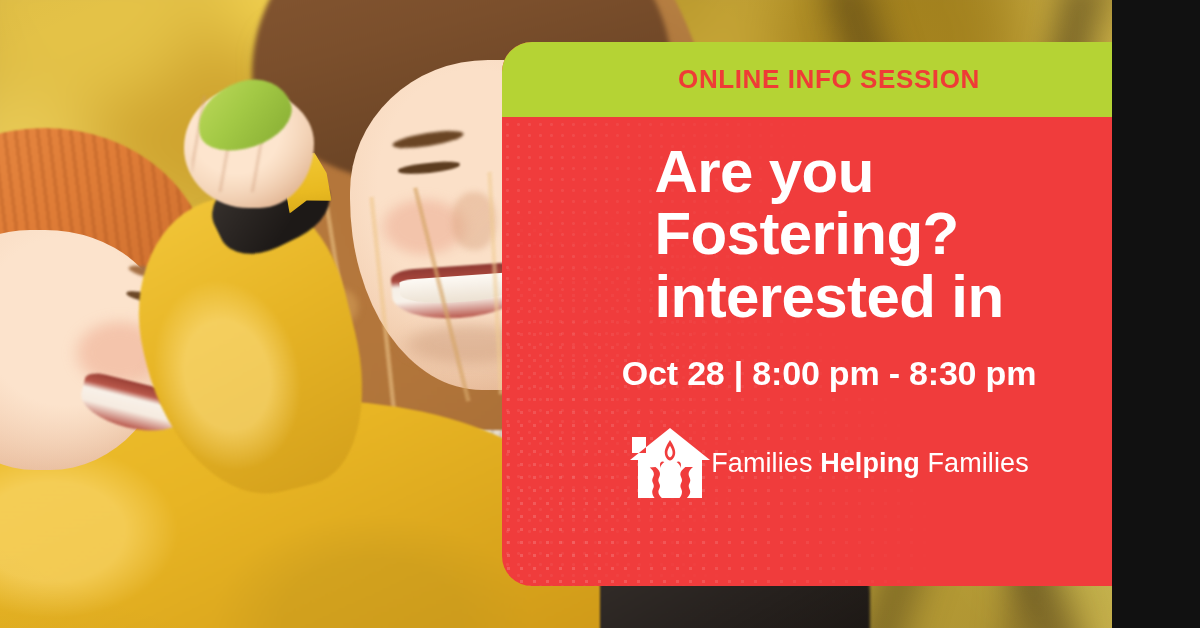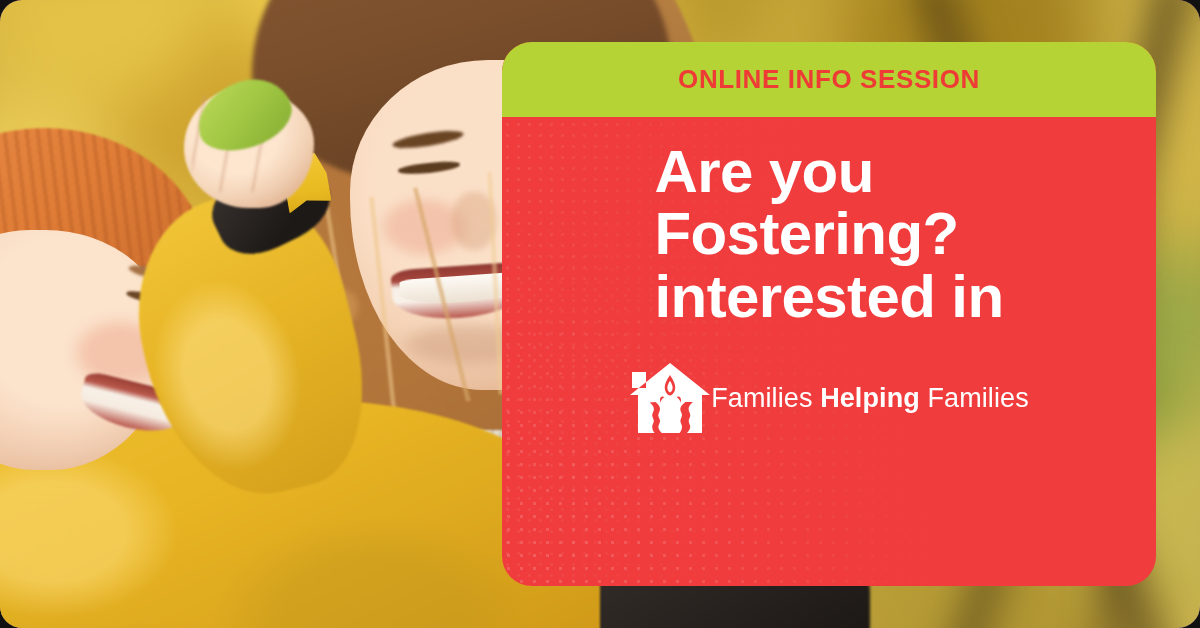--- a/index.html
+++ b/index.html
@@ -6,25 +6,24 @@
     margin: 0;
     padding: 0;
     background: #111;
   }
   body {
     font-family: "Liberation Sans", sans-serif;
   }
 
   #poster {
     position: relative;
-    width: 1200px;
+    width: 1112px;
     height: 628px;
     overflow: hidden;
     background: #4c1d95;
-    border-radius: 22px;
   }
 
   
   .photo {
     position: absolute;
     inset: 0;
     overflow: hidden;
   }
 
   
@@ -473,20 +472,21 @@
     </div>
 
     <div class="panel-content">
 
       <h1 class="headline">
         <span>Are you</span>
         <span>Fostering?</span>
         <span>interested in</span>
       </h1>
 
+      <div class="datetime">Oct 28 | 8:00 pm - 8:30 pm</div>
 
       <div class="logo-block">
         <div class="logo-row">
 
           <svg class="logo-mark" width="82" height="72" viewBox="0 0 82 72">
 
             <path fill="#ffffff" fill-rule="evenodd" d="
               M41 1 L81 33 L73 33 L73 71 L9 71 L9 33 L1 33 Z
               M3 10 L3 26 L17 26 L17 10 Z
             "></path>

